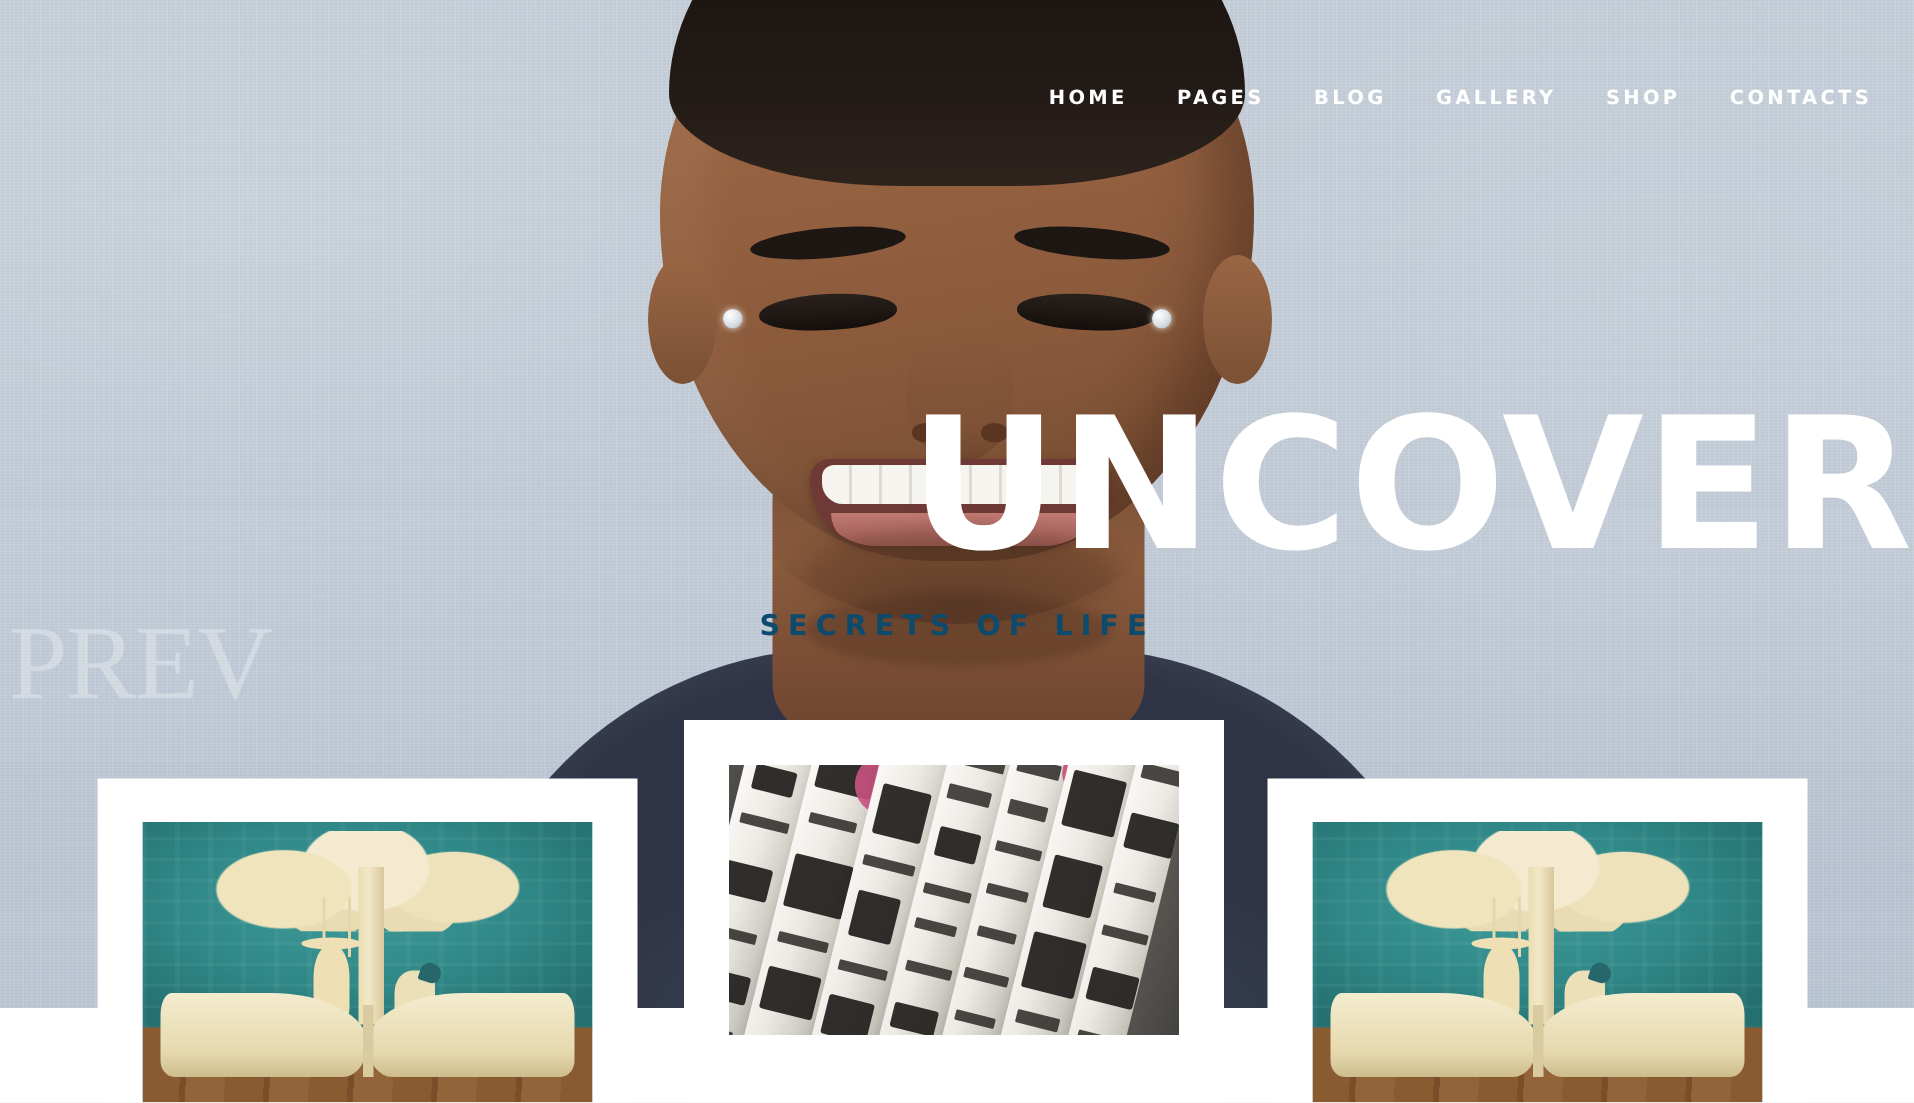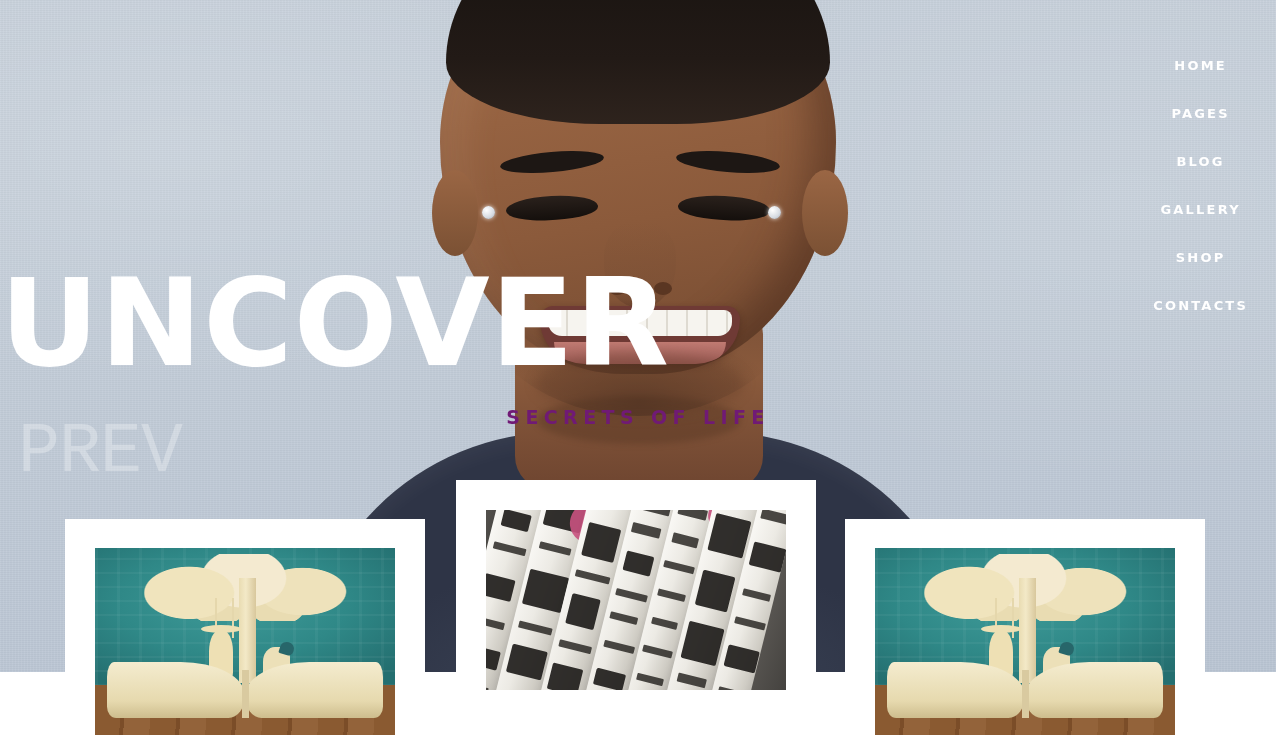--- a/index.html
+++ b/index.html
@@ -195,34 +195,34 @@
     width:324px; height:170px;
     border-radius:0 0 50% 50% / 0 0 72% 72%;
     background:
       radial-gradient(ellipse 60% 60% at 50% 92%, rgba(28,20,16,.32), rgba(28,20,16,0) 72%);
   }
 
   
   .headline{
     position:absolute;
     left:0; right:0; top:262px;
-    text-align:left;
+    text-align:right;
     color:#ffffff;
     font-weight:700;
     font-size:122px;
     line-height:1.0;
     letter-spacing:1px;
     font-family:"DejaVu Sans", sans-serif;
     text-transform:uppercase;
   }
   .subline{
     position:absolute;
     left:0; right:0; top:406px;
     text-align:center;
-    color:#701a75;
+    color:#0c4a6e;
     font-weight:700;
     font-size:19px;
     letter-spacing:5.4px;
     text-transform:uppercase;
     font-family:"DejaVu Sans", sans-serif;
   }
 
   
   .header{
     position:absolute;
@@ -244,47 +244,45 @@
     font-size:20px;
     font-weight:700;
     letter-spacing:5.2px;
     text-transform:uppercase;
     font-family:"DejaVu Sans", sans-serif;
   }
   .nav{
     margin-left:auto;
     display:flex; align-items:center; gap:33px;
     padding-top:18px;
-    flex-direction:column;
   }
   .nav a{
     color:#ffffff;
     text-decoration:none;
     font-size:13px;
     font-weight:700;
     letter-spacing:2.2px;
     text-transform:uppercase;
     font-family:"DejaVu Sans", sans-serif;
     white-space:nowrap;
   }
 
   
   .arrow{
     position:absolute;
-    top:418px;
+    top:408px;
     font-size:70px;
     font-weight:400;
     letter-spacing:-1px;
     color:rgba(255,255,255,.30);
-    font-family:Liberation Mono, monospace;
+    font-family:Liberation Serif, serif;
     text-transform:uppercase;
     line-height:1;
     z-index:15;
     user-select:none;
-    margin-left:12px;
   }
   .arrow.prev{ left:6px; }
   .arrow.next{ right:6px; }
 
   
   .cards{ position:absolute; left:0; top:0; width:1276px; height:735px; z-index:18; }
   .card{
     position:absolute;
     background:#ffffff;
     overflow:hidden;

